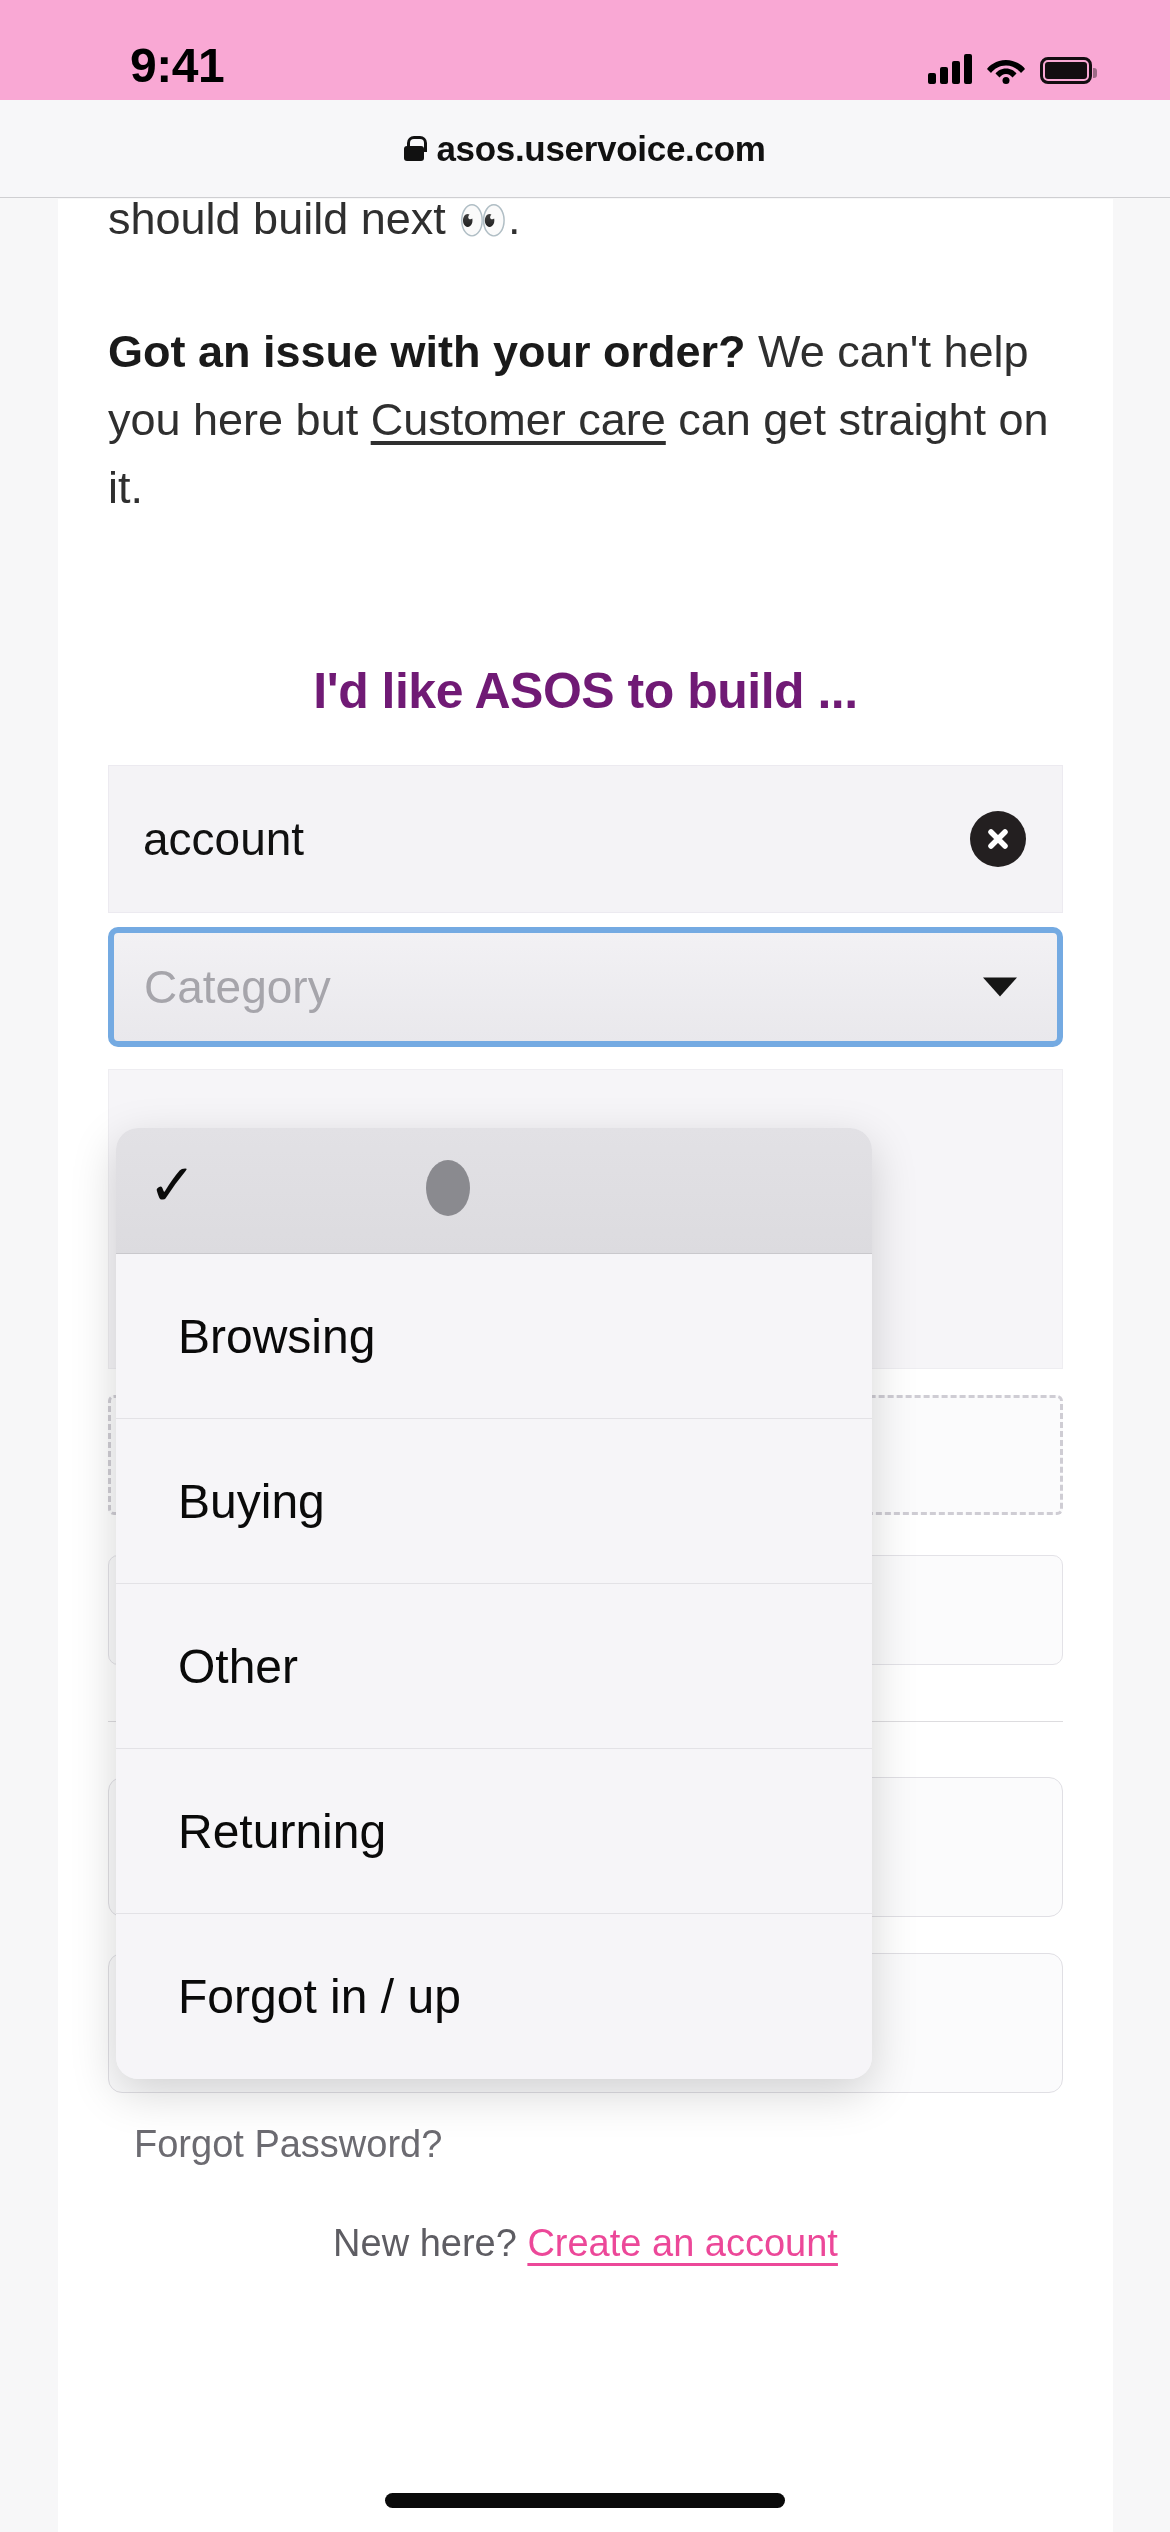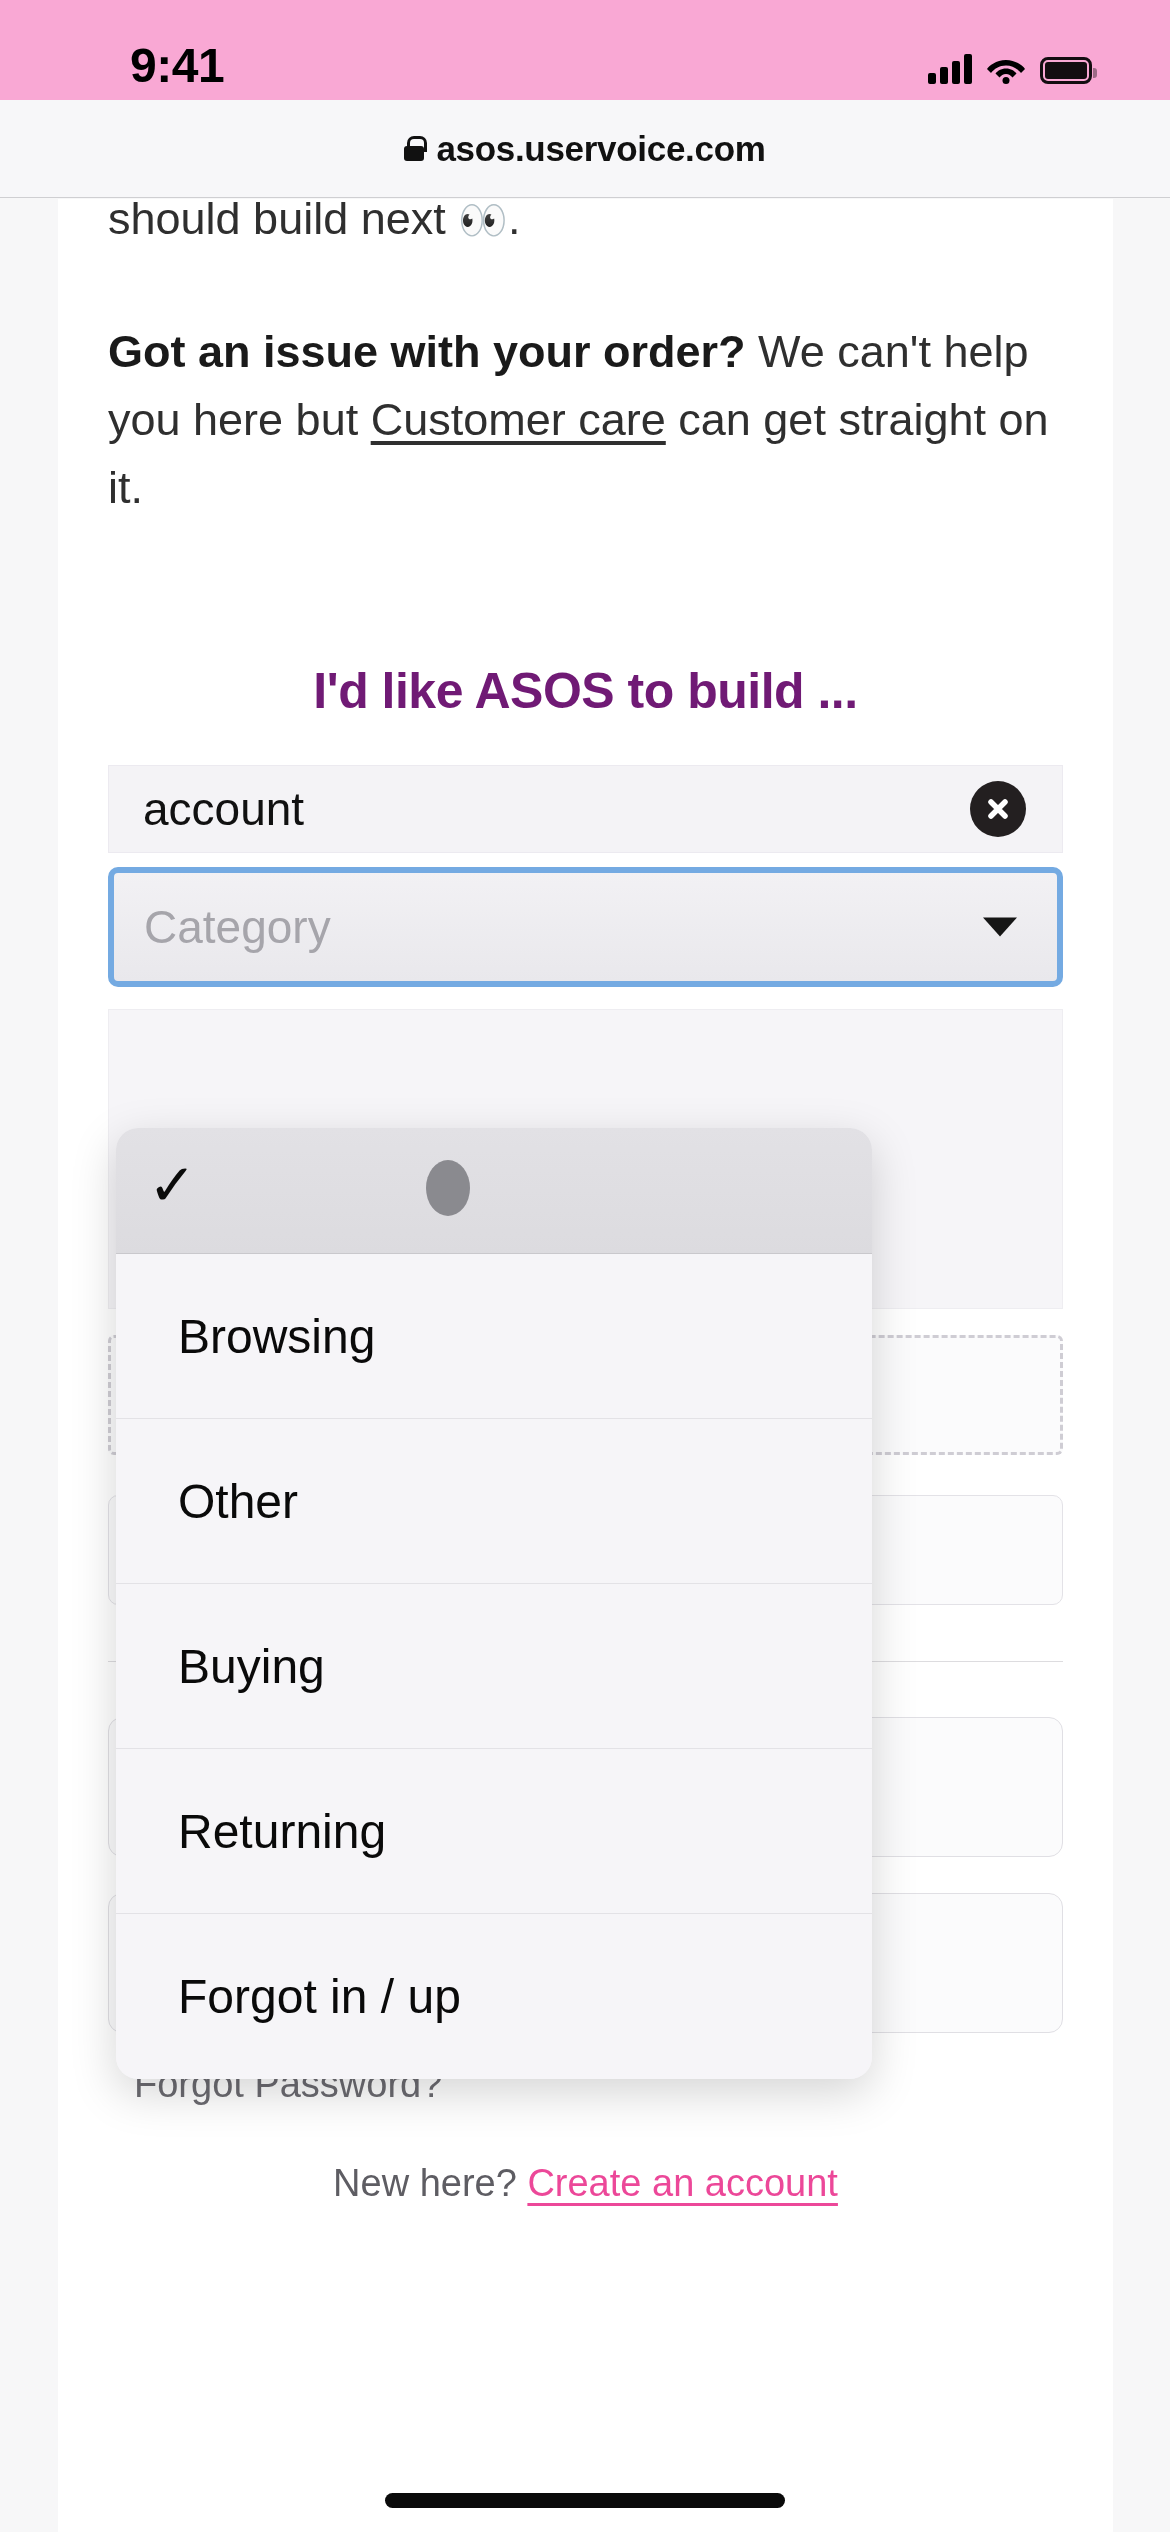--- a/index.html
+++ b/index.html
@@ -151,21 +151,21 @@
     font-weight: 700;
     color: #701a75;
     letter-spacing: -0.5px;
     text-align: center;
   }
 
   
   .idea-field {
     position: relative;
     margin-top: 45px;
-    height: 88px;
+    height: 148px;
     background: #f4f3f6;
     border: 1px solid #eceaf0;
     display: flex;
     align-items: center;
   }
   .idea-value {
     font-size: 46px;
     color: #111;
     font-weight: 300;
     padding-left: 34px;
@@ -429,24 +429,24 @@
   <div class="picker">
     <div class="picker-head">
       <span class="picker-check">✓</span>
       <span class="picker-dot"></span>
     </div>
     <div id="picker-options">
         <div class="picker-item">
           <span>Browsing</span>
         </div>
         <div class="picker-item">
-          <span>Other</span>
+          <span>Buying</span>
         </div>
         <div class="picker-item">
-          <span>Buying</span>
+          <span>Other</span>
         </div>
         <div class="picker-item">
           <span>Returning</span>
         </div>
         <div class="picker-item">
           <span>Forgot in / up</span>
         </div>
       </div>
   </div>
 

